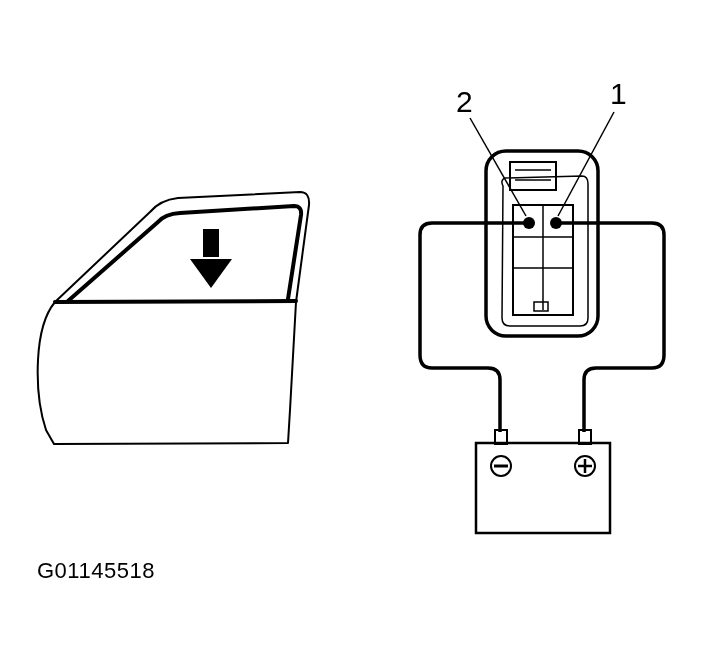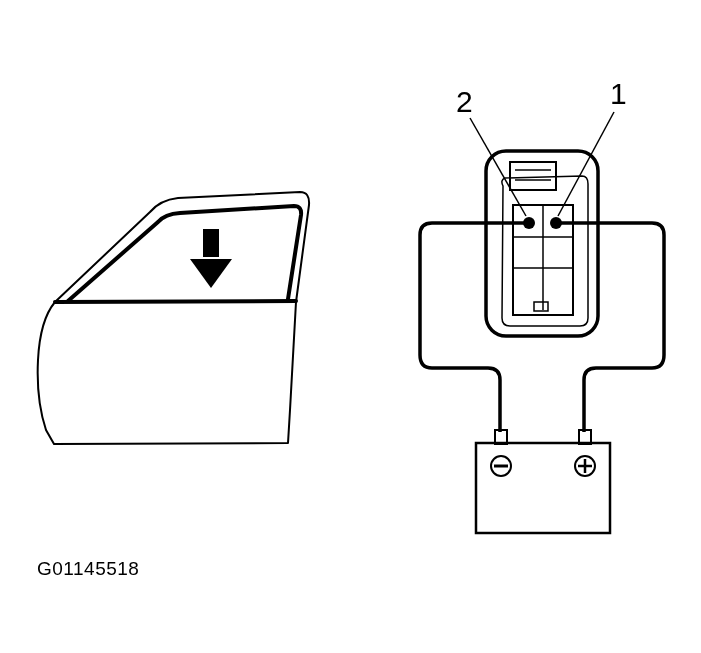--- a/index.html
+++ b/index.html
@@ -1,18 +1,18 @@
 <!DOCTYPE html>
 <html><head>
 <meta charset="utf-8">
 <style>
   html, body { margin: 0; padding: 0; background: #ffffff; }
   body { width: 701px; height: 653px; position: relative; overflow: hidden; font-family: "Liberation Sans", sans-serif; }
   svg.diagram { position: absolute; left: 0; top: 0; }
-  .fig-id { position: absolute; left: 37px; top: 558px; font-size: 19px; color: #000; letter-spacing: 0.5px; }
+  .fig-id { position: absolute; left: 37px; top: 558px; font-size: 22px; color: #000; letter-spacing: 0.5px; }
   .callout { font-family: "Liberation Sans", sans-serif; font-size: 30px; fill: #000; }
 </style>
 </head>
 <body>
 
 <svg class="diagram" width="701" height="653" viewBox="0 0 701 653" xmlns="http://www.w3.org/2000/svg">
 
   <g fill="none" stroke="#000" stroke-linecap="round" stroke-linejoin="round">
 
     <path d="M55 302 L150 212 Q160 200 178 198 L300 192 Q310 192 309 205 L296 302" stroke-width="2"></path>

